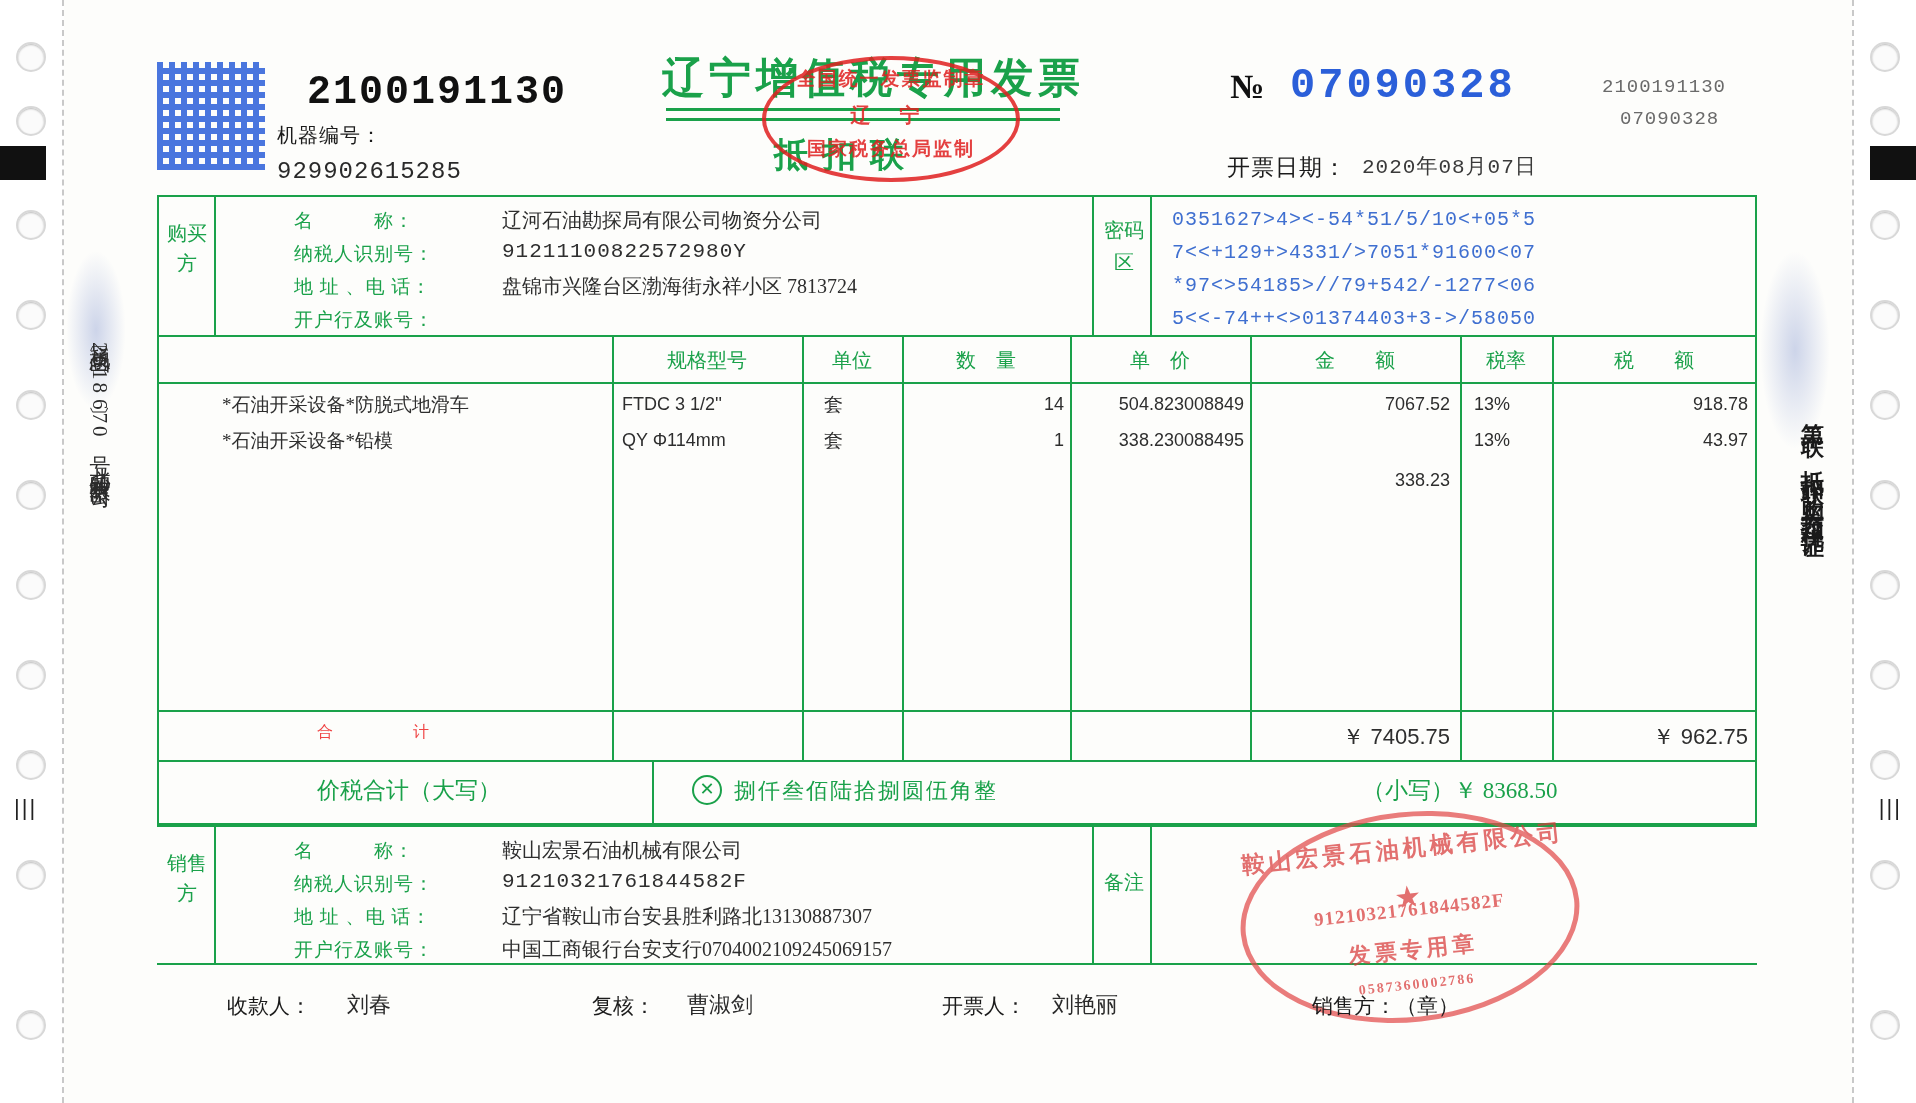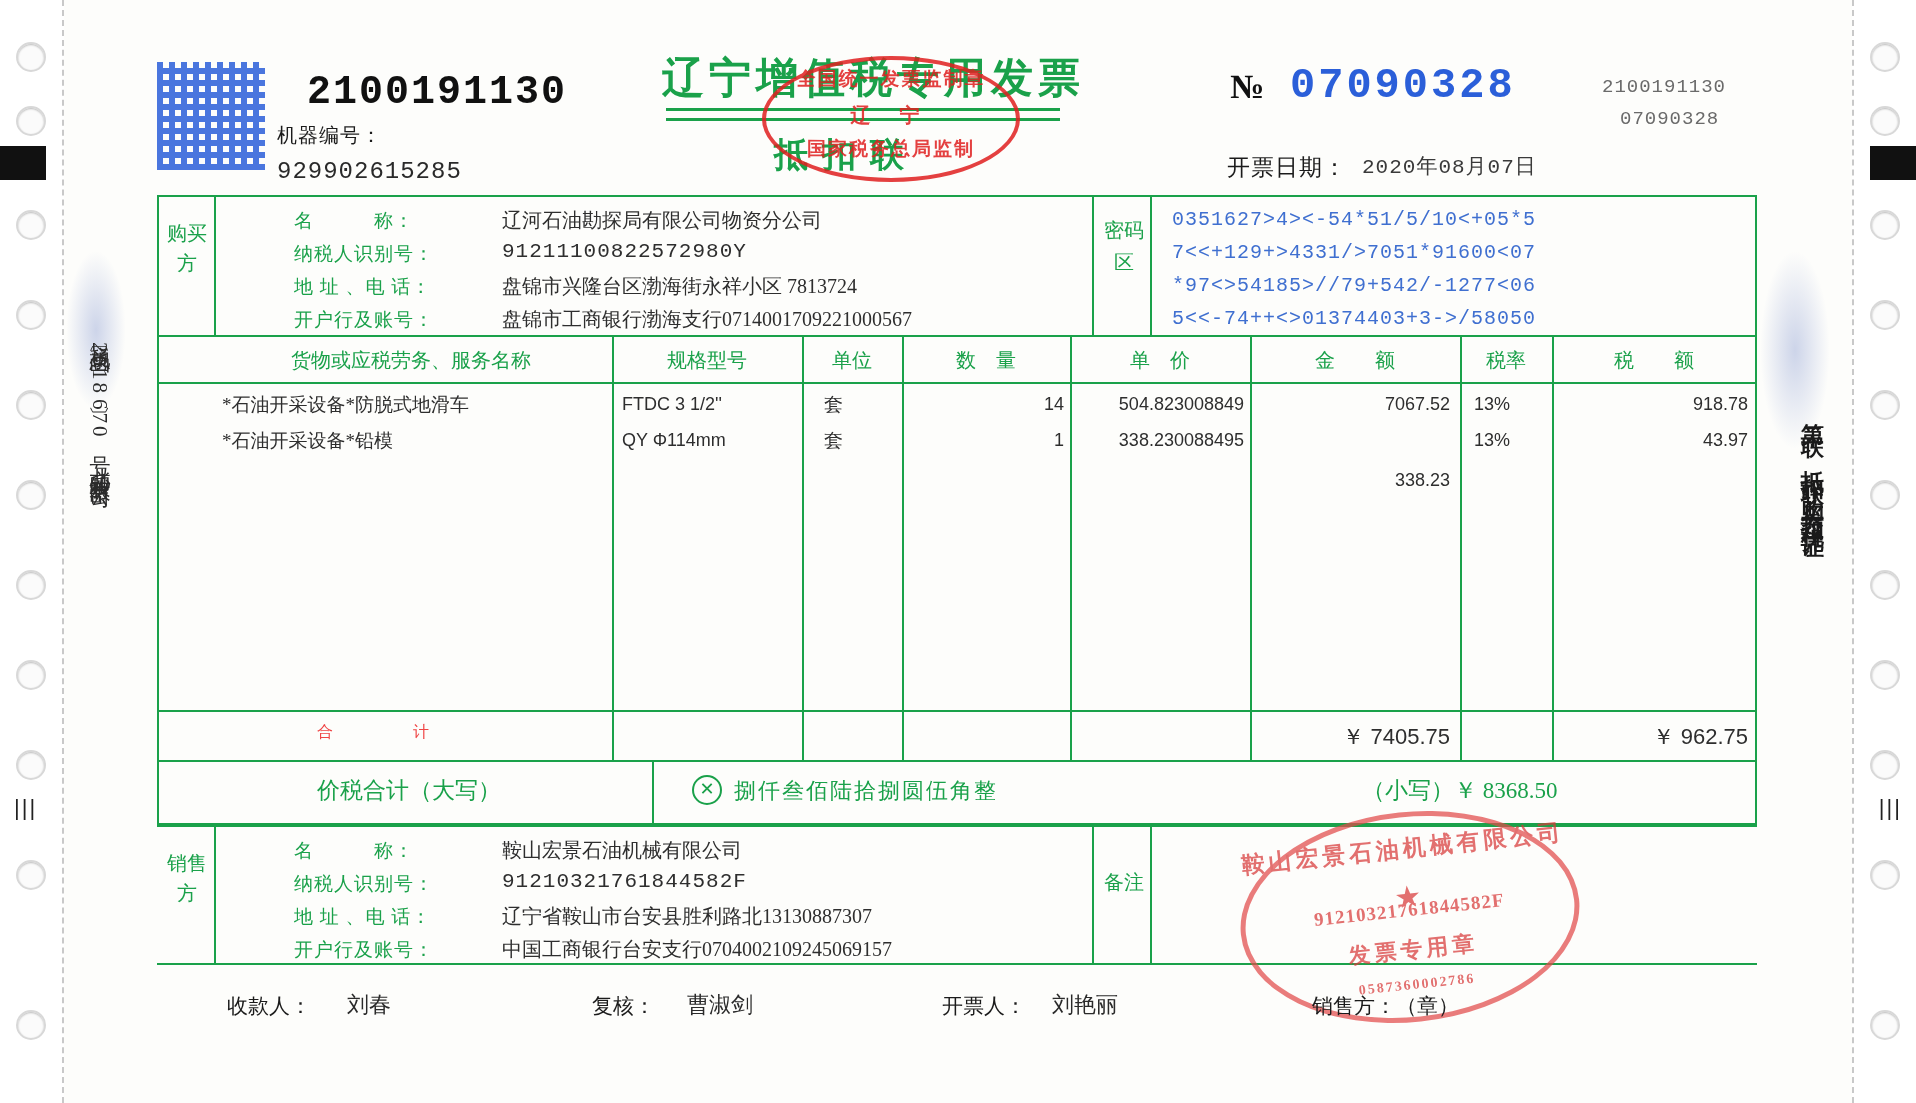--- a/index.html
+++ b/index.html
@@ -297,31 +297,29 @@
   <div class="fieldlabel" style="left:232px;top:208px;">名　　　称：</div>
   <div class="fieldvalue" style="left:440px;top:207px;">辽河石油勘探局有限公司物资分公司</div>
 
   <div class="fieldlabel" style="left:232px;top:241px;">纳税人识别号：</div>
   <div class="fieldvalue mono" style="left:440px;top:240px;">91211100822572980Y</div>
 
   <div class="fieldlabel" style="left:232px;top:274px;">地 址 、电 话：</div>
   <div class="fieldvalue" style="left:440px;top:273px;">盘锦市兴隆台区渤海街永祥小区 7813724</div>
 
   <div class="fieldlabel" style="left:232px;top:307px;">开户行及账号：</div>
-  <div class="fieldvalue" style="left:440px;top:306px;">盘锦市工商银行渤海支行0714001709221000567</div>
 
   <div class="side-cap" style="left:1040px;top:214px;width:44px;">
     <div style="line-height:32px;word-break:break-all;">密码区</div>
   </div>
   <div class="cipher-line" style="left:1110px;top:208px;">0351627&gt;4&gt;&lt;-54*51/5/10&lt;+05*5</div>
   <div class="cipher-line" style="left:1110px;top:241px;">7&lt;&lt;+129+&gt;4331/&gt;7051*91600&lt;07</div>
   <div class="cipher-line" style="left:1110px;top:274px;">*97&lt;&gt;54185&gt;//79+542/-1277&lt;06</div>
   <div class="cipher-line" style="left:1110px;top:307px;">5&lt;&lt;-74++&lt;&gt;01374403+3-&gt;/58050</div>
 
-  <div class="th" style="left:150px;top:347px;width:398px;">货物或应税劳务、服务名称</div>
   <div class="th" style="left:552px;top:347px;width:186px;">规格型号</div>
   <div class="th" style="left:742px;top:347px;width:96px;">单位</div>
   <div class="th" style="left:842px;top:347px;width:164px;">数　量</div>
   <div class="th" style="left:1010px;top:347px;width:176px;">单　价</div>
   <div class="th" style="left:1190px;top:347px;width:206px;">金　　额</div>
   <div class="th" style="left:1400px;top:347px;width:88px;">税率</div>
   <div class="th" style="left:1492px;top:347px;width:200px;">税　　额</div>
 
   <div class="td" style="left:160px;top:392px;">*石油开采设备*防脱式地滑车</div>
   <div class="td mono" style="left:560px;top:394px;">FTDC  3 1/2''</div>

